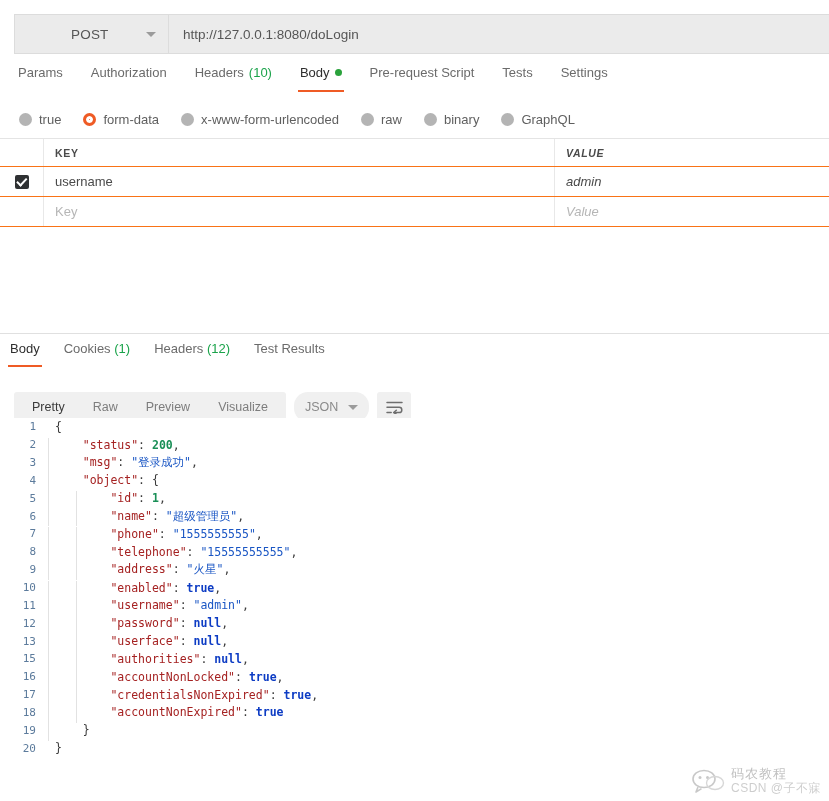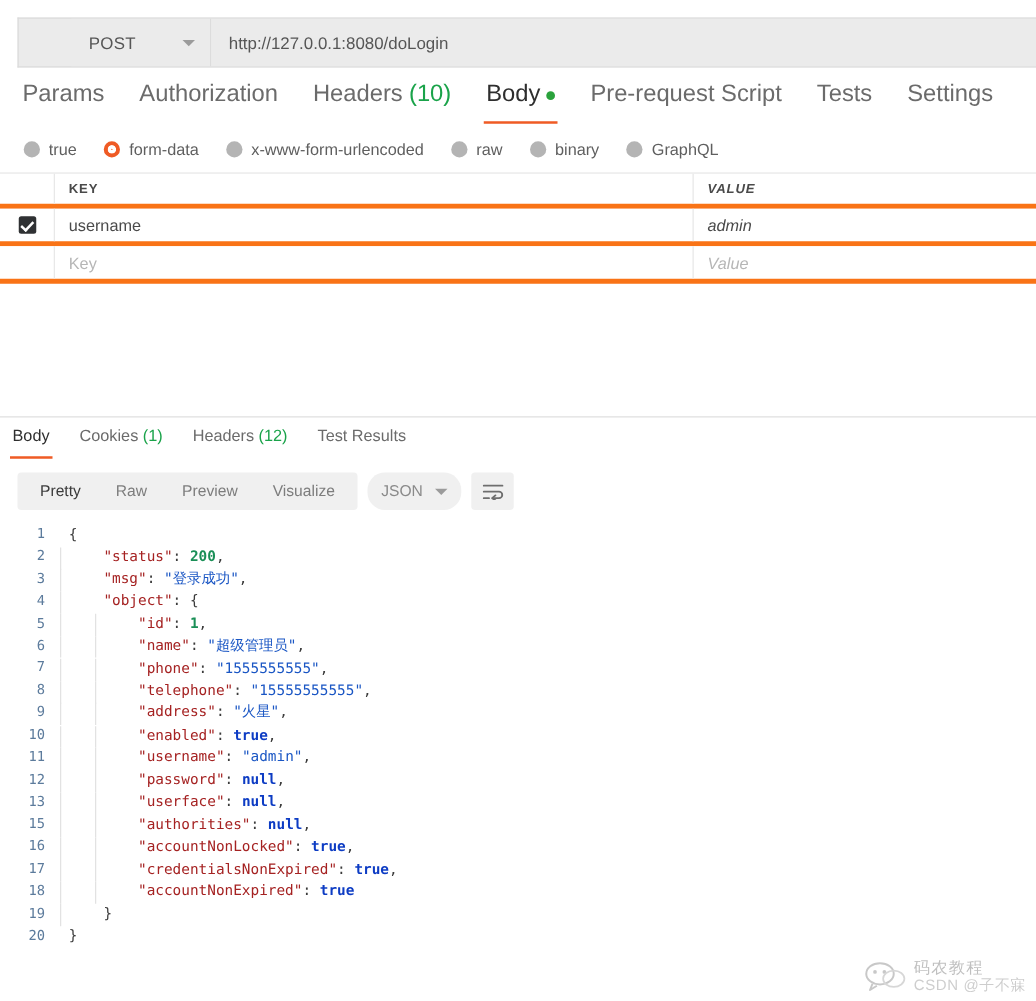--- a/index.html
+++ b/index.html
@@ -73,21 +73,21 @@
     left: 0; top: 62px;
     width: 829px;
     height: 36px;
     display: flex;
     align-items: flex-start;
   }
   .req-tab {
     position: relative;
     padding: 3px 0 12px 0;
     margin-right: 28px;
-    font-size: 19px;
+    font-size: 13px;
     color: #6b6b6b;
     cursor: pointer;
     white-space: nowrap;
     display: flex;
     align-items: center;
     gap: 5px;
   }
   .req-tab:first-child { margin-left: 18px; }
   .req-tab.active { color: #2e2e2e; }
   .req-tab.active .tab-underline {
@@ -142,21 +142,21 @@
   .kv-table {
     position: absolute;
     left: 0; top: 138px;
     width: 829px;
     border-top: 1px solid #e4e4e4;
     box-sizing: border-box;
   }
   .kv-row {
     display: flex;
     height: 30px;
-    border-bottom: 4px solid #f97316;
+    border-bottom: 1px solid #f97316;
     box-sizing: border-box;
     background: #fff;
   }
   .kv-row.header {
     height: 28px;
   }
   .cell-check {
     width: 44px;
     flex: none;
     display: flex;
@@ -251,21 +251,21 @@
     position: absolute;
     left: -2px; right: -2px;
     bottom: 0;
     height: 2.5px;
     background: #ef5b25;
   }
 
   
   .viewer-bar {
     position: absolute;
-    left: 14px; top: 378px;
+    left: 14px; top: 392px;
     height: 30px;
     display: flex;
     align-items: center;
     gap: 8px;
   }
   .seg-group {
     display: flex;
     align-items: center;
     background: #f0f0f0;
     border-radius: 3px;

